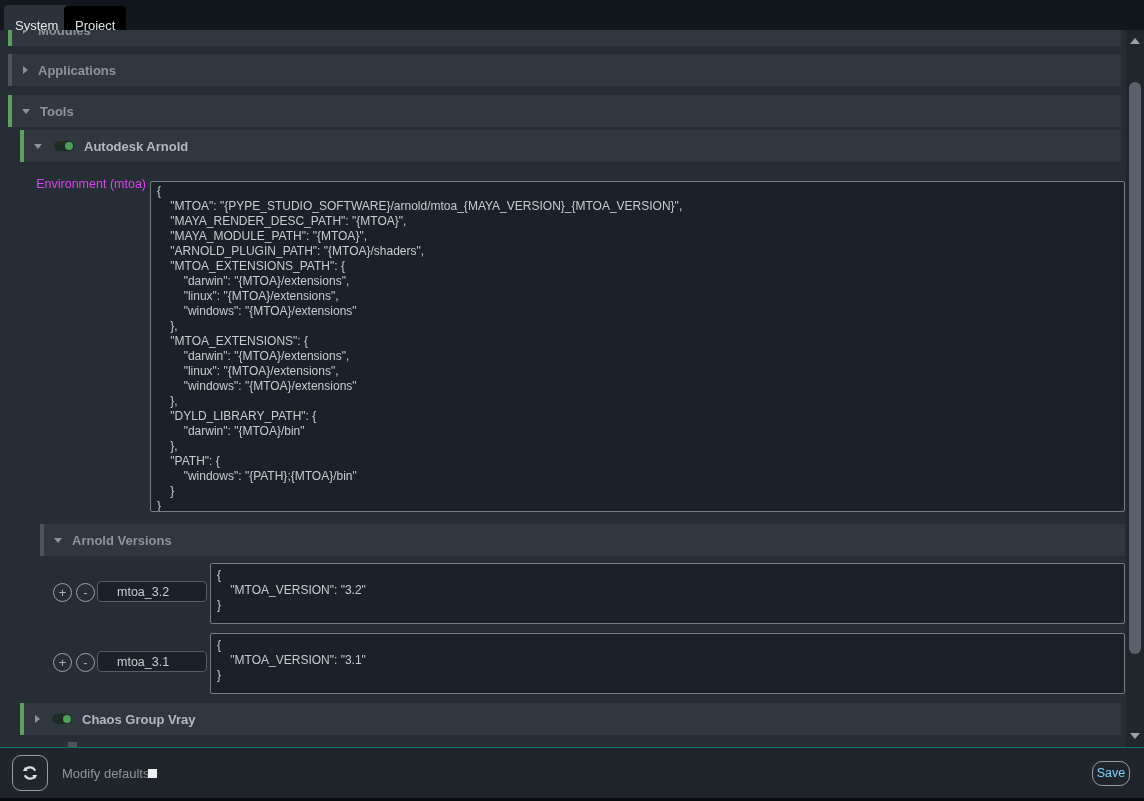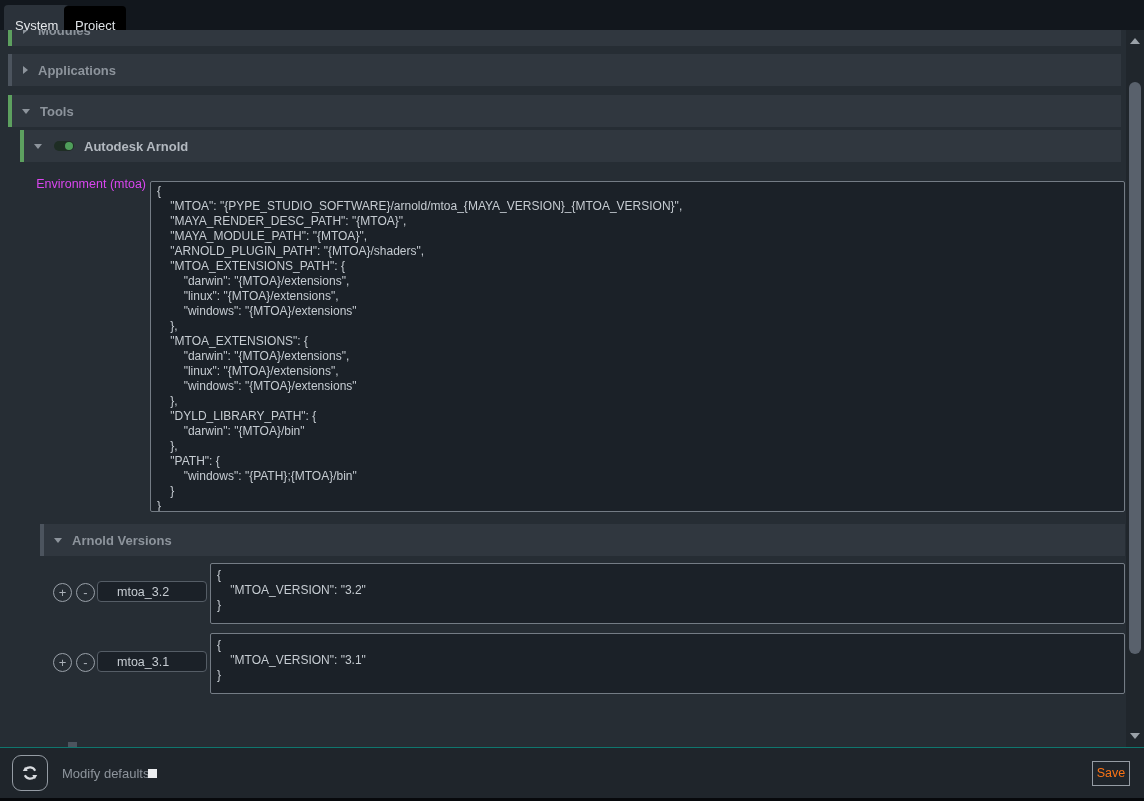--- a/index.html
+++ b/index.html
@@ -59,22 +59,22 @@
   .vscroll .up   { position:absolute; left:4px; top:8px;  width:0; height:0; border-bottom:6px solid #9aa1a8; border-left:5px solid transparent; border-right:5px solid transparent; }
   .vscroll .down { position:absolute; left:4px; bottom:8px; width:0; height:0; border-top:6px solid #9aa1a8; border-left:5px solid transparent; border-right:5px solid transparent; }
   .vscroll .thumb { position:absolute; left:3px; top:52px; width:12px; height:572px; background:#59616c; border-radius:6px; }
 
   
   .footer { position:absolute; left:0; top:747px; width:1144px; height:51px; background:#1f252b; border-top:1px solid #0f766e; }
   .refresh-btn { position:absolute; left:12px; top:7px; width:36px; height:36px; border:1px solid #959ca4; border-radius:9px;
                  background:transparent; display:flex; align-items:center; justify-content:center; }
   .modify-label { position:absolute; left:62px; top:0; height:51px; line-height:51px; font-size:13px; color:#8d949c; }
   .modify-check { position:absolute; left:148px; top:21px; width:9px; height:9px; background:#eceef0; }
-  .save-btn { position:absolute; left:1092px; top:13px; width:38px; height:25px; border:1px solid #959ca4; border-radius:0;
-              background:transparent; color:#f97316; font-size:12.5px; text-align:center; line-height:23px; font-family:"Liberation Sans", sans-serif; }
+  .save-btn { position:absolute; left:1092px; top:13px; width:38px; height:25px; border:1px solid #959ca4; border-radius:10px;
+              background:transparent; color:#7dd3fc; font-size:12.5px; text-align:center; line-height:23px; font-family:"Liberation Sans", sans-serif; }
 </style>
 </head>
 <body>
 
 <div class="app">
 
   <div class="tabbar">
     <div class="tab active">System</div>
     <div class="tab inactive">Project</div>
   </div>
@@ -147,20 +147,26 @@
 
     <div class="row2">
       <button class="roundbtn plus">+</button>
       <button class="roundbtn minus">-</button>
       <input class="name-input" value="mtoa_3.1" style="">
       <textarea class="jsonbox ver-box2" spellcheck="false" style="">{
     "MTOA_VERSION": "3.1"
 }</textarea>
     </div>
 
+    <div class="hdr hdr-vray">
+      <span class="bar green"></span>
+      <span class="tri-right"></span>
+      <span class="toggle"></span>
+      <span class="title bright">Chaos Group Vray</span>
+    </div>
 
     <div class="next-row-sliver"></div>
   </div>
 
   <div class="vscroll">
     <span class="up"></span>
     <span class="thumb"></span>
     <span class="down"></span>
   </div>
 

